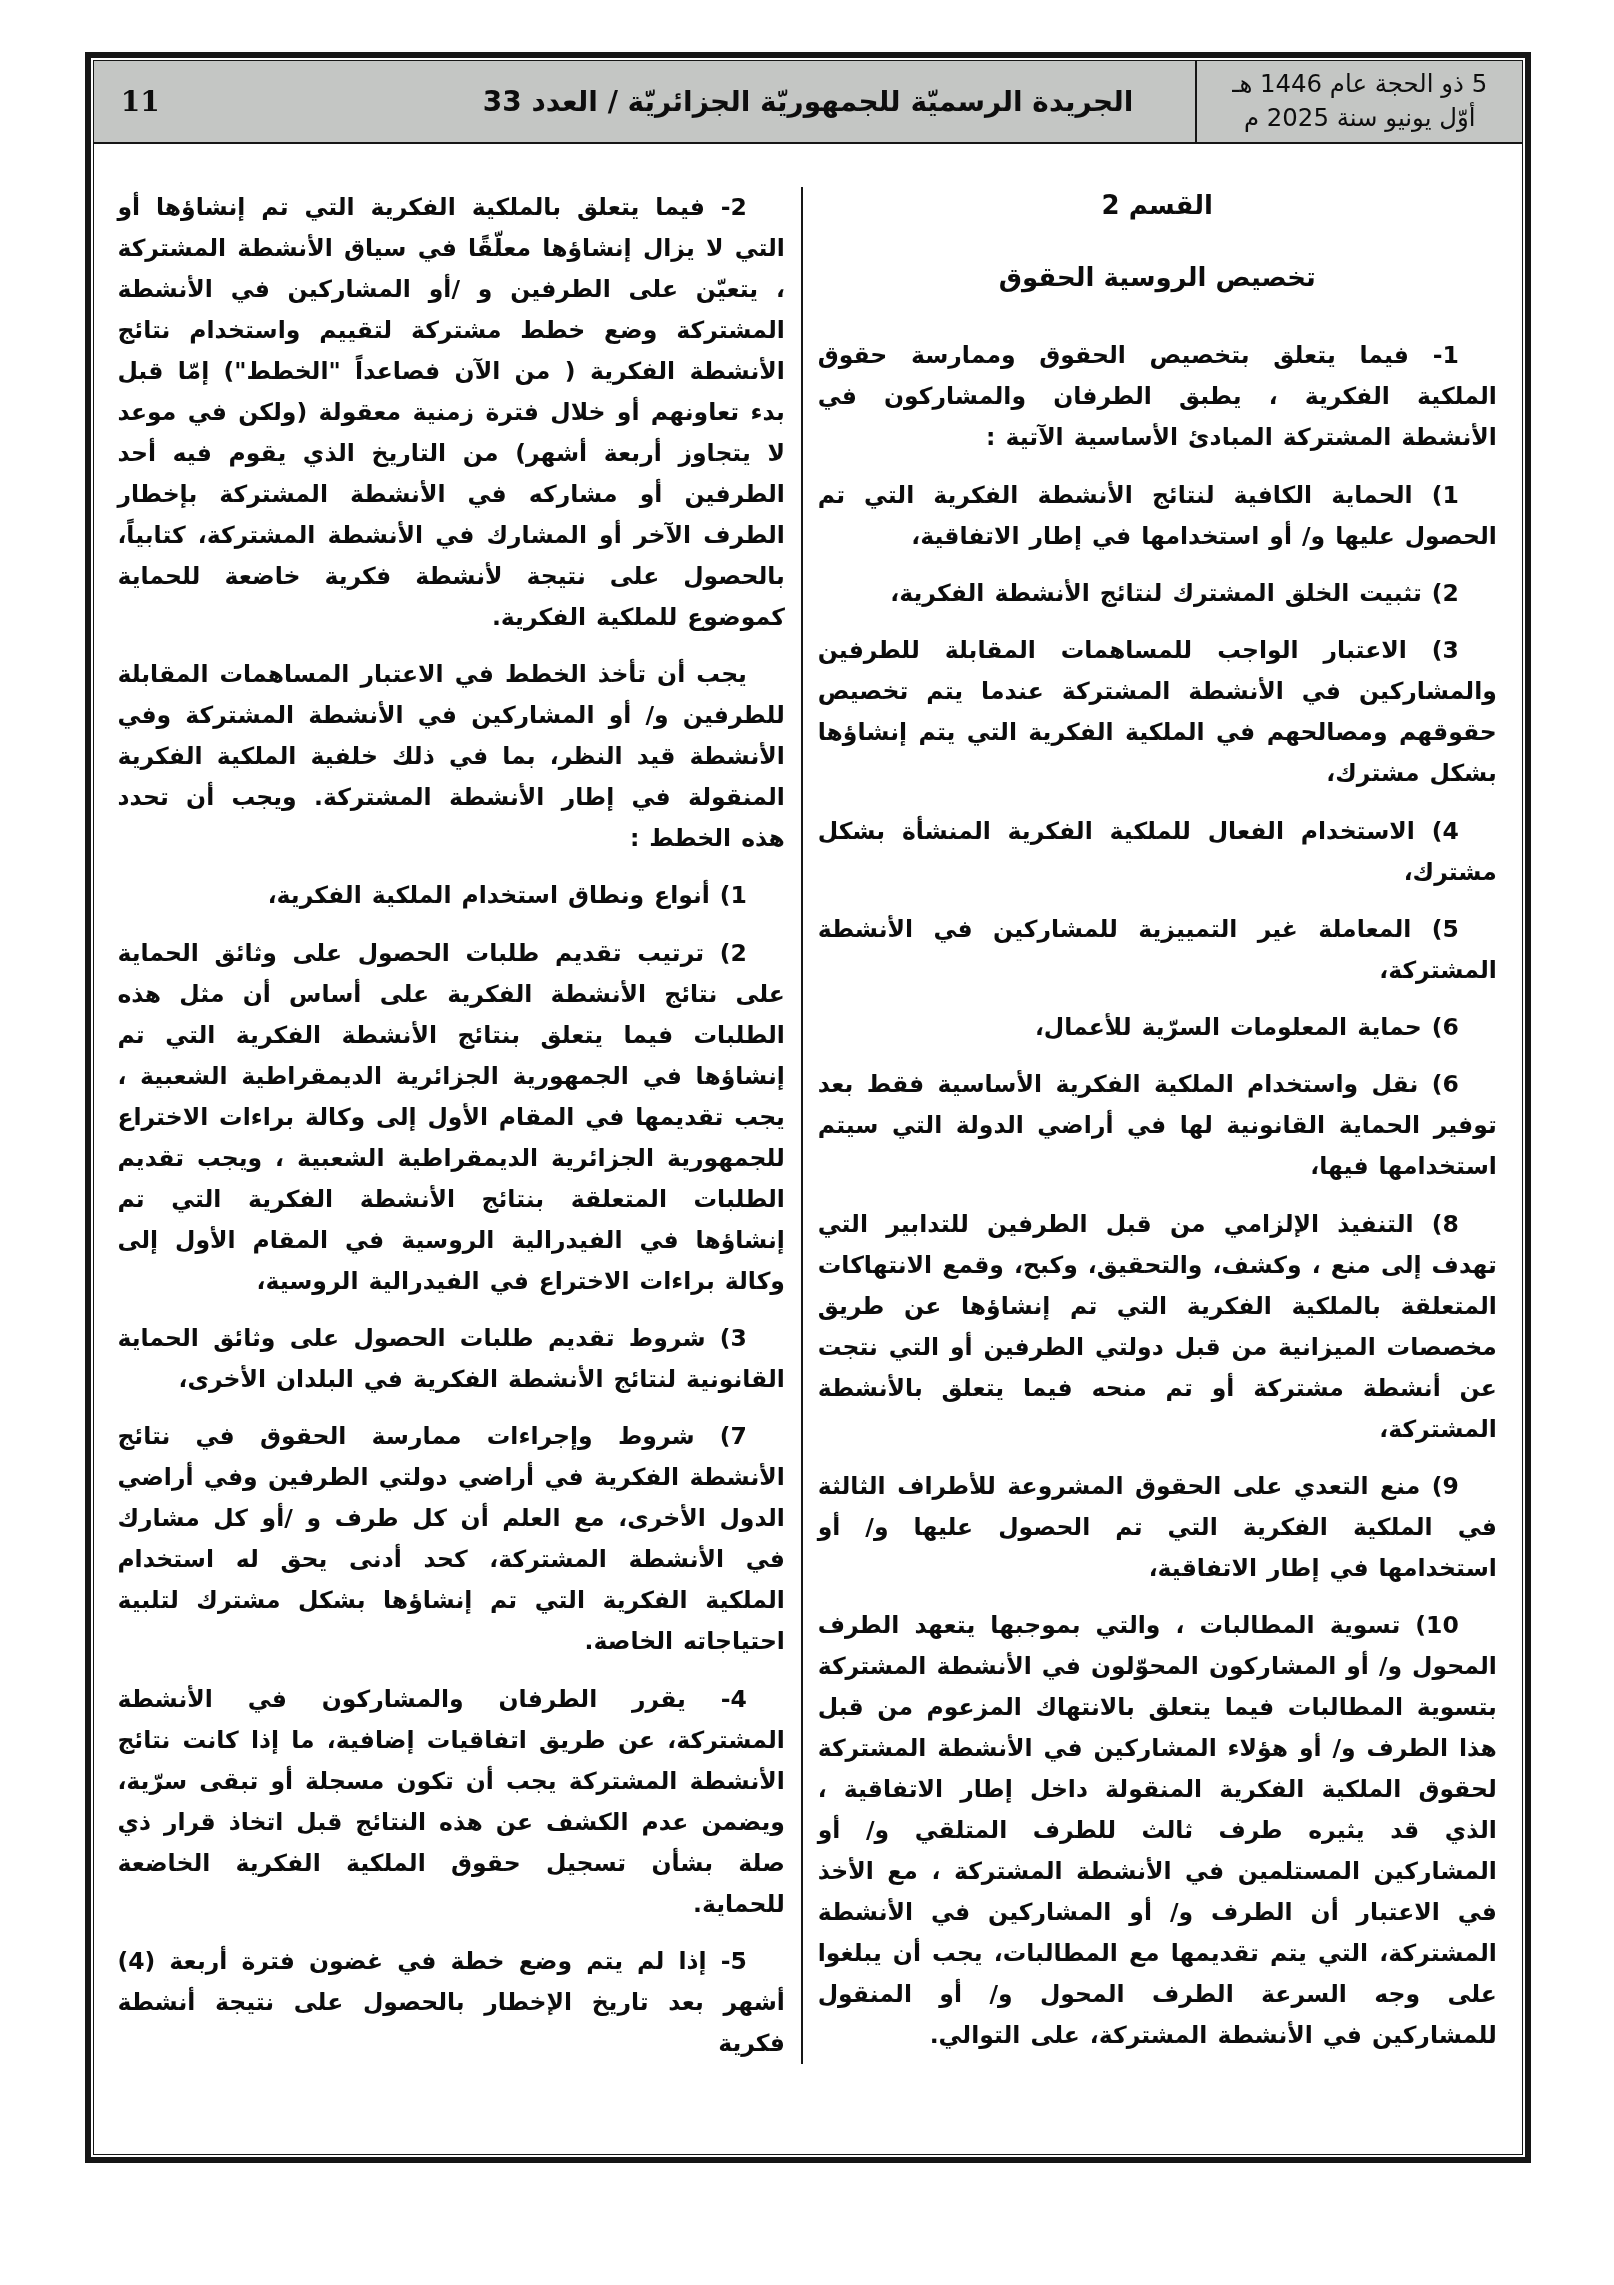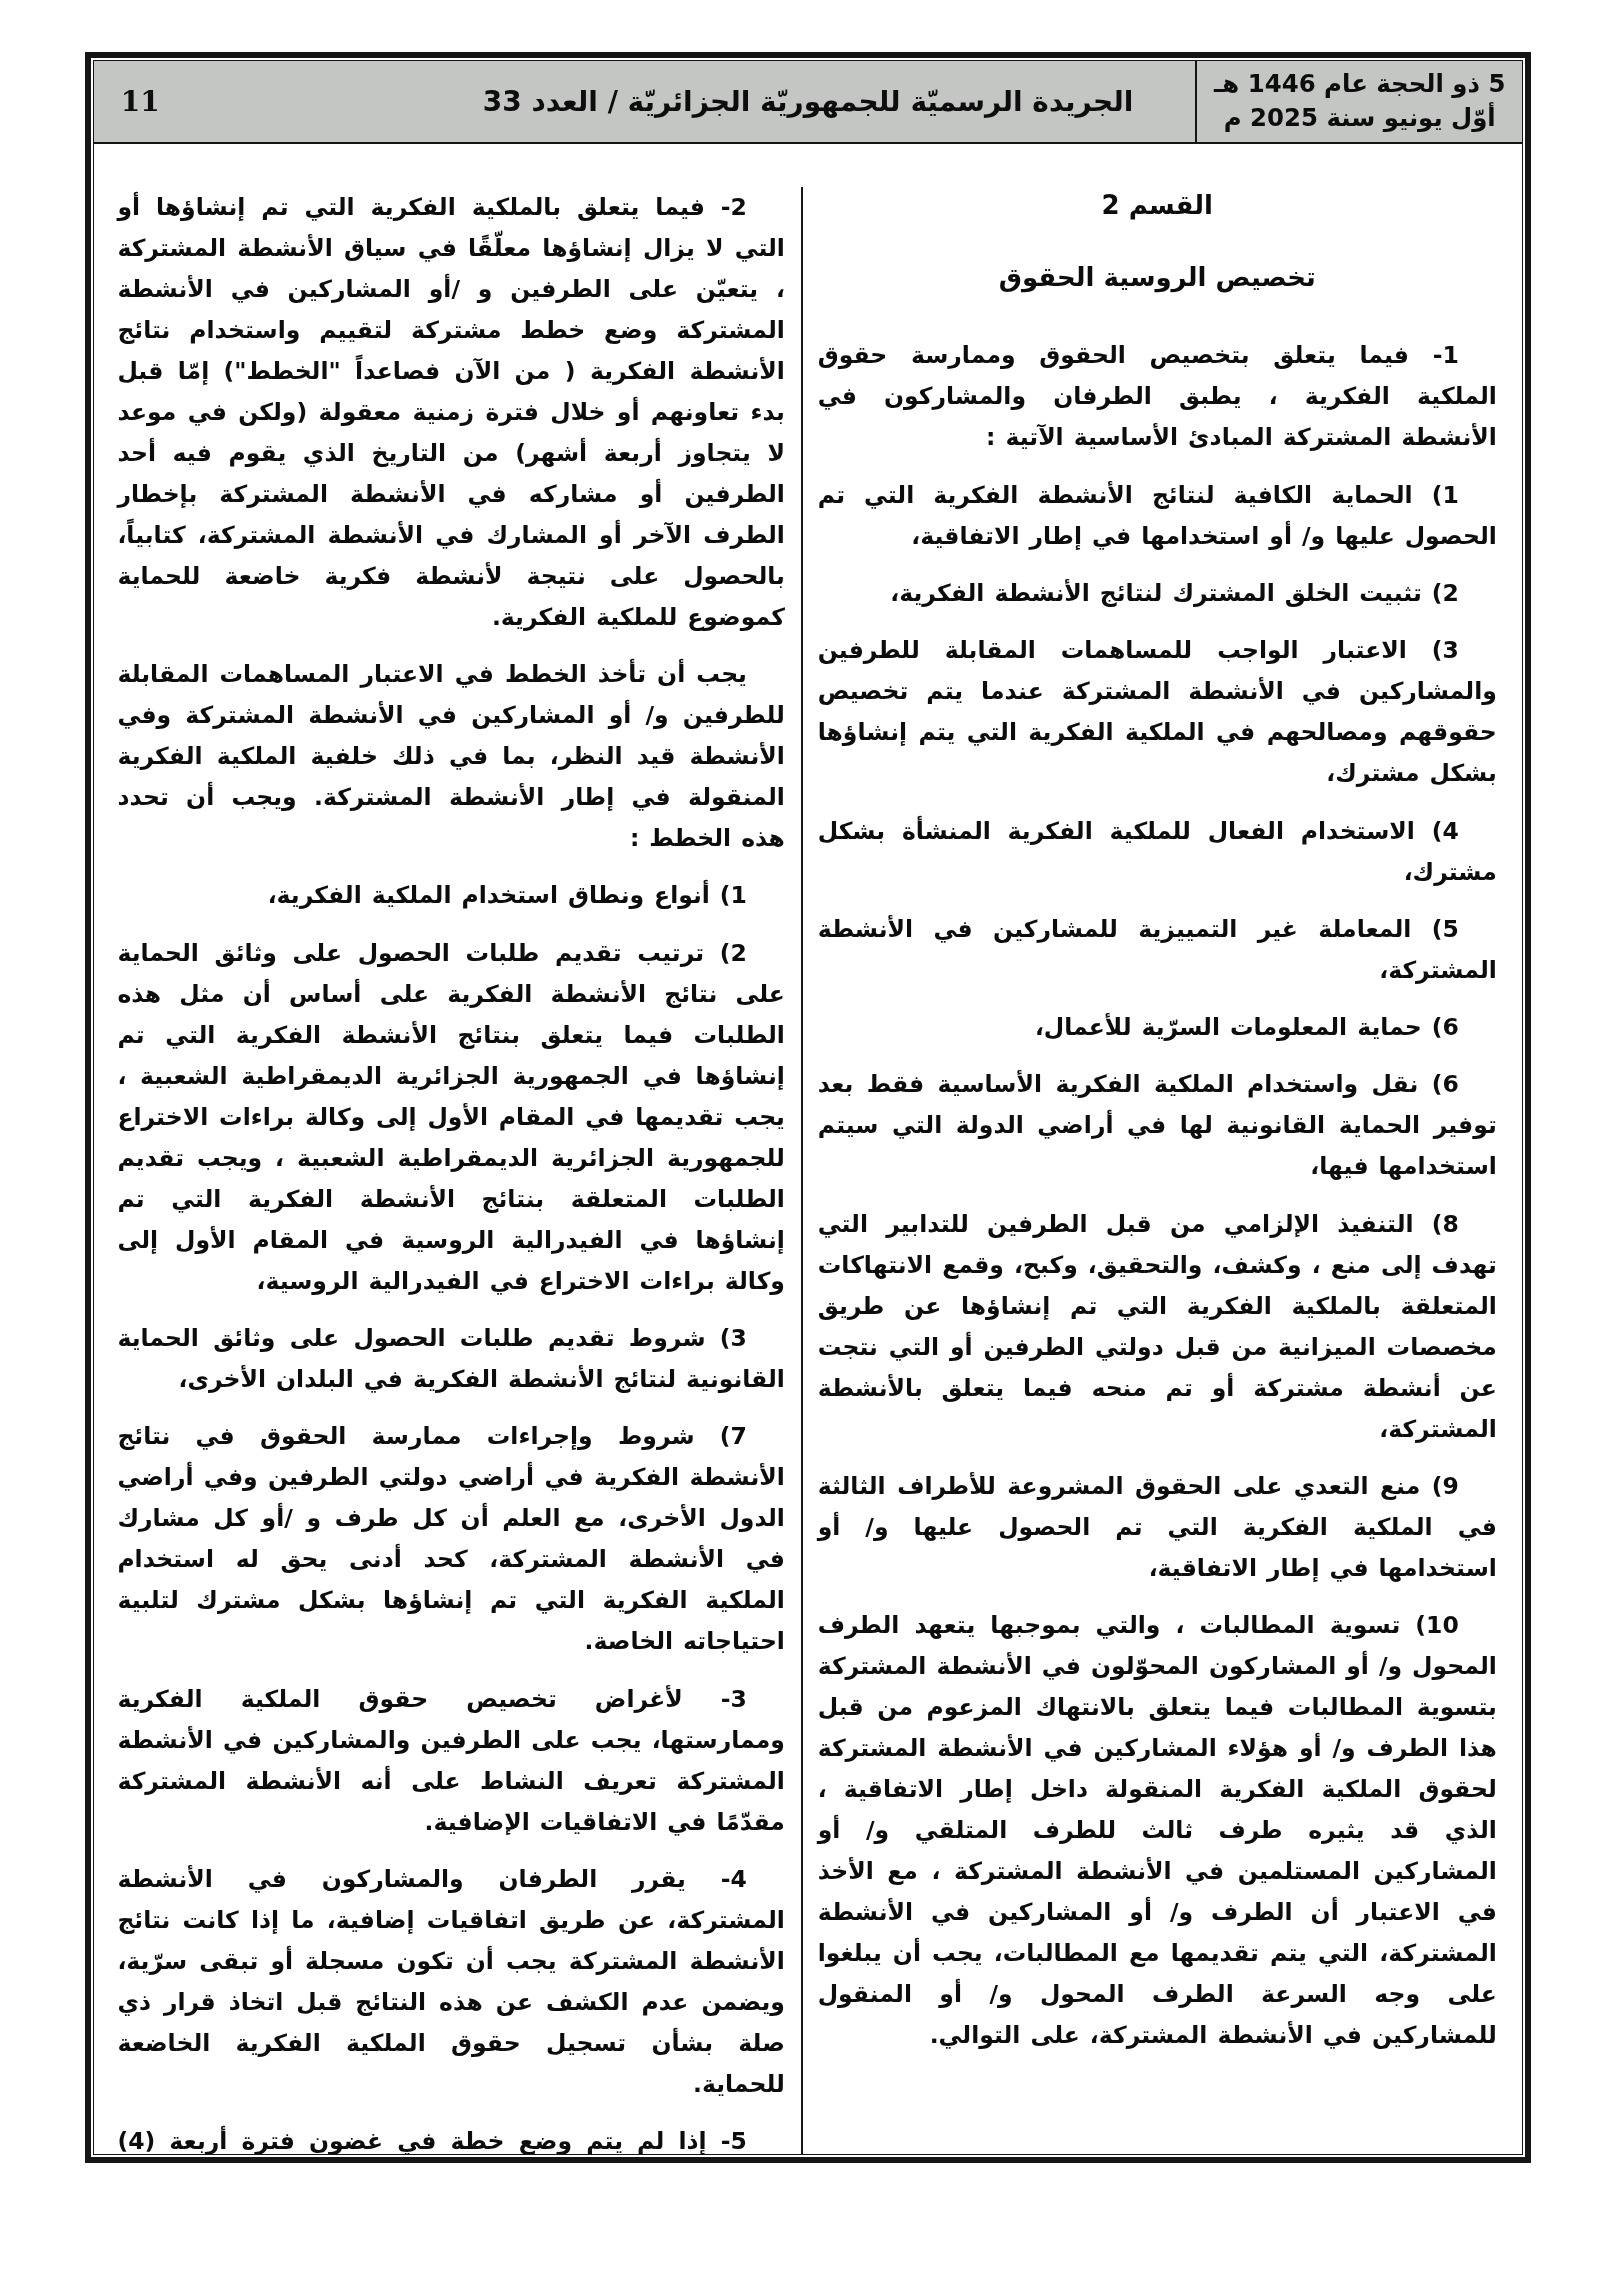--- a/index.html
+++ b/index.html
@@ -25,21 +25,21 @@
   .hdr-title{
     position:absolute;left:0;right:0;top:0;bottom:0;
     display:flex;align-items:center;justify-content:center;
     font-size:28px;font-weight:bold;color:#0d0d0d;direction:rtl;
     letter-spacing:0px;
   }
   .hdr-date{
     position:absolute;right:0;top:0;bottom:0;width:327px;
     border-left:2.7px solid #161616;box-sizing:border-box;
     display:flex;flex-direction:column;align-items:center;justify-content:center;
-    direction:rtl;font-weight:bold;color:#0d0d0d;font-size:24.4px;line-height:34px;
+    direction:rtl;font-weight:normal;color:#0d0d0d;font-size:24.4px;line-height:34px;
     text-align:center;
   }
   .hdr-pagenum{
     position:absolute;left:27px;top:0;bottom:0;
     display:flex;align-items:center;
     font-family:"DejaVu Serif","Liberation Serif",serif;
     font-size:28px;font-weight:bold;color:#0d0d0d;direction:ltr;
   }
   
   .cols{
@@ -104,21 +104,20 @@
         <p class="para">10) تسوية المطالبات ، والتي بموجبها يتعهد الطرف المحول و/ أو المشاركون المحوّلون في الأنشطة المشتركة بتسوية المطالبات فيما يتعلق بالانتهاك المزعوم من قبل هذا الطرف و/ أو هؤلاء المشاركين في الأنشطة المشتركة لحقوق الملكية الفكرية المنقولة داخل إطار الاتفاقية ، الذي قد يثيره طرف ثالث للطرف المتلقي و/ أو المشاركين المستلمين في الأنشطة المشتركة ، مع الأخذ في الاعتبار أن الطرف و/ أو المشاركين في الأنشطة المشتركة، التي يتم تقديمها مع المطالبات، يجب أن يبلغوا على وجه السرعة الطرف المحول و/ أو المنقول للمشاركين في الأنشطة المشتركة، على التوالي.</p>
       </div>
 
       <div class="col-left">
         <p class="para">2- فيما يتعلق بالملكية الفكرية التي تم إنشاؤها أو التي لا يزال إنشاؤها معلّقًا في سياق الأنشطة المشتركة ، يتعيّن على الطرفين و /أو المشاركين في الأنشطة المشتركة وضع خطط مشتركة لتقييم واستخدام نتائج الأنشطة الفكرية ( من الآن فصاعداً "الخطط") إمّا قبل بدء تعاونهم أو خلال فترة زمنية معقولة (ولكن في موعد لا يتجاوز أربعة أشهر) من التاريخ الذي يقوم فيه أحد الطرفين أو مشاركه في الأنشطة المشتركة بإخطار الطرف الآخر أو المشارك في الأنشطة المشتركة، كتابياً، بالحصول على نتيجة لأنشطة فكرية خاضعة للحماية كموضوع للملكية الفكرية.</p>
         <p class="para">يجب أن تأخذ الخطط في الاعتبار المساهمات المقابلة للطرفين و/ أو المشاركين في الأنشطة المشتركة وفي الأنشطة قيد النظر، بما في ذلك خلفية الملكية الفكرية المنقولة في إطار الأنشطة المشتركة. ويجب أن تحدد هذه الخطط :</p>
         <p class="para">1) أنواع ونطاق استخدام الملكية الفكرية،</p>
         <p class="para">2) ترتيب تقديم طلبات الحصول على وثائق الحماية على نتائج الأنشطة الفكرية على أساس أن مثل هذه الطلبات فيما يتعلق بنتائج الأنشطة الفكرية التي تم إنشاؤها في الجمهورية الجزائرية الديمقراطية الشعبية ، يجب تقديمها في المقام الأول إلى وكالة براءات الاختراع للجمهورية الجزائرية الديمقراطية الشعبية ، ويجب تقديم الطلبات المتعلقة بنتائج الأنشطة الفكرية التي تم إنشاؤها في الفيدرالية الروسية في المقام الأول إلى وكالة براءات الاختراع في الفيدرالية الروسية،</p>
         <p class="para">3) شروط تقديم طلبات الحصول على وثائق الحماية القانونية لنتائج الأنشطة الفكرية في البلدان الأخرى،</p>
         <p class="para">7) شروط وإجراءات ممارسة الحقوق في نتائج الأنشطة الفكرية في أراضي دولتي الطرفين وفي أراضي الدول الأخرى، مع العلم أن كل طرف و /أو كل مشارك في الأنشطة المشتركة، كحد أدنى يحق له استخدام الملكية الفكرية التي تم إنشاؤها بشكل مشترك لتلبية احتياجاته الخاصة.</p>
-        <p class="para">3- لأغراض تخصيص حقوق الملكية الفكرية وممارستها، يجب على الطرفين والمشاركين في الأنشطة المشتركة تعريف النشاط على أنه الأنشطة المشتركة مقدّمًا في الاتفاقيات الإضافية.</p>
         <p class="para">4- يقرر الطرفان والمشاركون في الأنشطة المشتركة، عن طريق اتفاقيات إضافية، ما إذا كانت نتائج الأنشطة المشتركة يجب أن تكون مسجلة أو تبقى سرّية، ويضمن عدم الكشف عن هذه النتائج قبل اتخاذ قرار ذي صلة بشأن تسجيل حقوق الملكية الفكرية الخاضعة للحماية.</p>
         <p class="para">5- إذا لم يتم وضع خطة في غضون فترة أربعة (4) أشهر بعد تاريخ الإخطار بالحصول على نتيجة أنشطة فكرية</p>
       </div>
 
     </div>
   </div>
 </div>
 
 
 </body></html>

